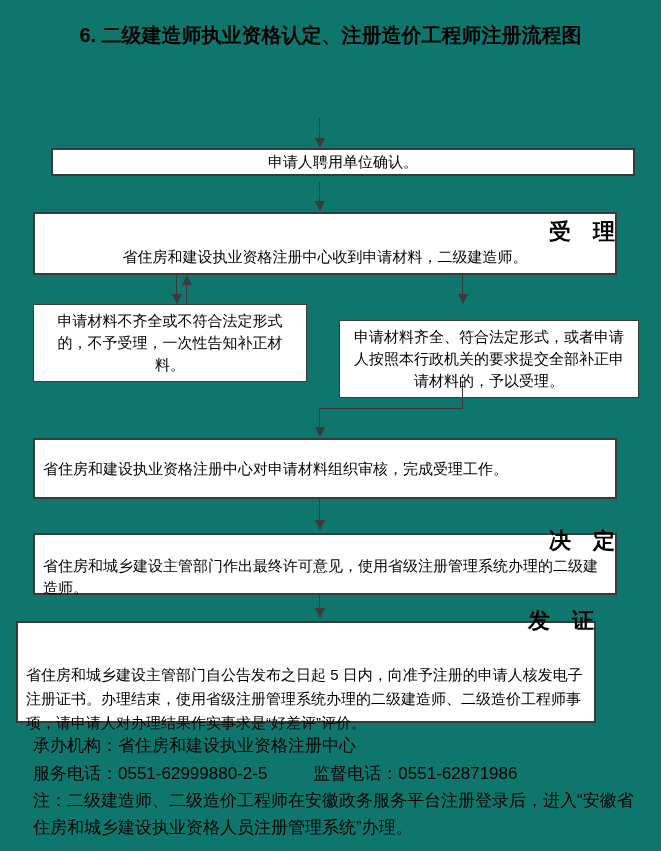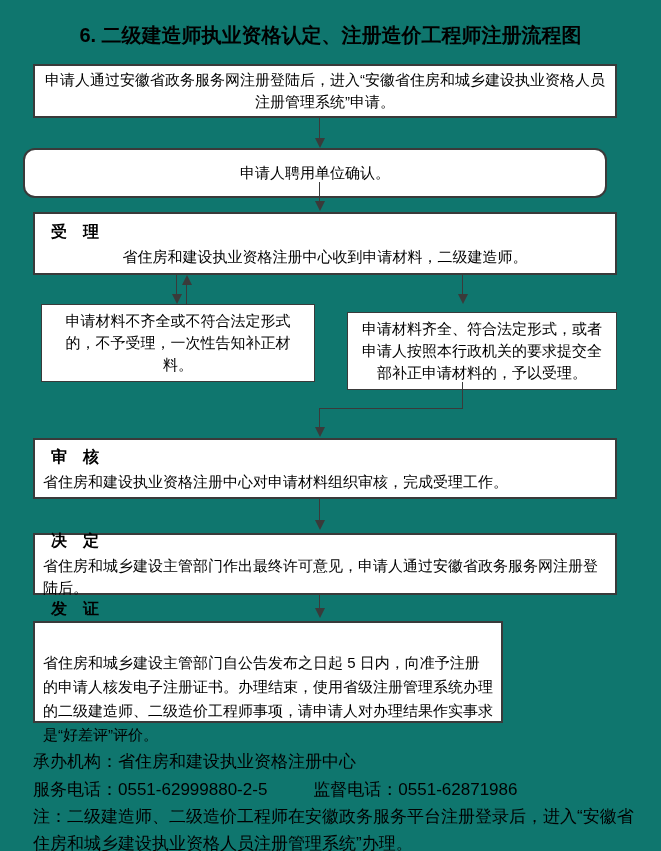--- a/index.html
+++ b/index.html
@@ -13,32 +13,32 @@
   }
   .box {
     position: absolute;
     box-sizing: border-box;
     border: 2px solid #3a3a3a;
     background: #ffffff;
     display: flex;
     flex-direction: column;
     justify-content: center;
   }
-  .box.thin { border-width: 1px; margin-left: 8px; }
+  .box.thin { border-width: 1px; }
   .box-text {
     font-size: 15px;
     line-height: 22px;
     text-align: center;
     padding: 2px 10px;
   }
   .box-text.left { text-align: left; padding: 2px 8px; }
   .box-heading {
-    font-size: 16px;
+    font-size: 22px;
     font-weight: bold;
-    text-align: left;
+    text-align: right;
     line-height: 24px;
     padding-top: 2px;
     margin-left: 16px;
   }
   .page-title {
     position: absolute;
     left: 0; top: 22px;
     width: 661px;
     text-align: center;
     font-size: 20px;
@@ -55,39 +55,35 @@
     position: absolute; width: 0; height: 0;
     border-left: 5px solid transparent;
     border-right: 5px solid transparent;
     border-bottom: 10px solid #3a3a3a;
   }
   .footer-line {
     position: absolute;
     left: 33px;
     font-size: 17px;
     line-height: 26px;
-    margin-top: 16px;
   }
   .phone-gap { display: inline-block; width: 46px; }
 </style>
 </head>
 <body>
 
 <div id="canvas">
 
   <div class="page-title">6. 二级建造师执业资格认定、注册造价工程师注册流程图</div>
 
-  <div class="box" style="left:33px; top:64px; width:584px; height:54px;">
-    <div class="box-text">申请人通过安徽省政务服务网注册登陆后，进入“安徽省住房和城乡建设执业资格人员注册管理系统”申请。</div>
-  </div>
 
   <div class="line" style="left:319px; top:118px; width:1px; height:21px;"></div>
   <div class="ah-down" style="left:315px; top:138px;"></div>
 
-  <div class="box" style="left:23px; top:148px; width:584px; height:50px;border-radius:12px;">
+  <div class="box" style="left:51px; top:148px; width:584px; height:28px;">
     <div class="box-text">申请人聘用单位确认。</div>
   </div>
 
   <div class="line" style="left:319px; top:182px; width:1px; height:20px;"></div>
   <div class="ah-down" style="left:315px; top:201px;"></div>
 
   <div class="box" style="left:33px; top:212px; width:584px; height:63px;">
     <div class="box-heading">受　理</div>
     <div class="box-text">省住房和建设执业资格注册中心收到申请材料，二级建造师。</div>
   </div>
@@ -97,46 +93,45 @@
   <div class="line" style="left:186px; top:284px; width:1px; height:20px;"></div>
   <div class="ah-up" style="left:182px; top:275px;"></div>
 
   <div class="line" style="left:462px; top:275px; width:1px; height:20px;"></div>
   <div class="ah-down" style="left:458px; top:294px;"></div>
 
   <div class="box thin" style="left:33px; top:304px; width:274px; height:78px;">
     <div class="box-text">申请材料不齐全或不符合法定形式的，不予受理，一次性告知补正材料。</div>
   </div>
 
-  <div class="box thin" style="left:339px; top:312px; width:270px; height:78px;">
+  <div class="box thin" style="left:339px; top:320px; width:300px; height:78px;">
     <div class="box-text">申请材料齐全、符合法定形式，或者申请人按照本行政机关的要求提交全部补正申请材料的，予以受理。</div>
   </div>
 
   <div class="line" style="left:462px; top:382px; width:1px; height:26px;"></div>
   <div class="line" style="left:319px; top:408px; width:144px; height:1px;"></div>
   <div class="line" style="left:319px; top:408px; width:1px; height:20px;"></div>
   <div class="ah-down" style="left:315px; top:427px;"></div>
 
   <div class="box" style="left:33px; top:438px; width:584px; height:61px;">
-    <div class="box-heading">审　核</div>
     <div class="box-text left">省住房和建设执业资格注册中心对申请材料组织审核，完成受理工作。</div>
   </div>
 
   <div class="line" style="left:319px; top:499px; width:1px; height:22px;"></div>
   <div class="ah-down" style="left:315px; top:520px;"></div>
 
   <div class="box" style="left:33px; top:533px; width:584px; height:62px;">
     <div class="box-heading">决　定</div>
-    <div class="box-text left">省住房和城乡建设主管部门作出最终许可意见，申请人通过安徽省政务服务网注册登陆后。</div>
+    <div class="box-text left">省住房和城乡建设主管部门作出最终许可意见，使用省级注册管理系统办理的二级建造师。</div>
   </div>
 
   <div class="line" style="left:319px; top:595px; width:1px; height:14px;"></div>
   <div class="ah-down" style="left:315px; top:608px;"></div>
 
-  <div class="box" style="left:33px; top:621px; width:470px; height:102px;">
+  <div class="box" style="left:16px; top:621px; width:580px; height:102px;">
     <div class="box-heading">发　证</div>
     <div class="box-text left" style="line-height:24px;margin-top:28px;">省住房和城乡建设主管部门自公告发布之日起 5 日内，向准予注册的申请人核发电子注册证书。办理结束，使用省级注册管理系统办理的二级建造师、二级造价工程师事项，请申请人对办理结果作实事求是“好差评”评价。</div>
   </div>
 
   <div class="footer-line" style="top:733px; width:610px;">承办机构：省住房和建设执业资格注册中心</div>
 
   <div class="footer-line" style="top:761px; width:610px;">
     <span>服务电话：0551-62999880-2-5</span><span class="phone-gap"></span><span>监督电话：0551-62871986</span>
   </div>
 

